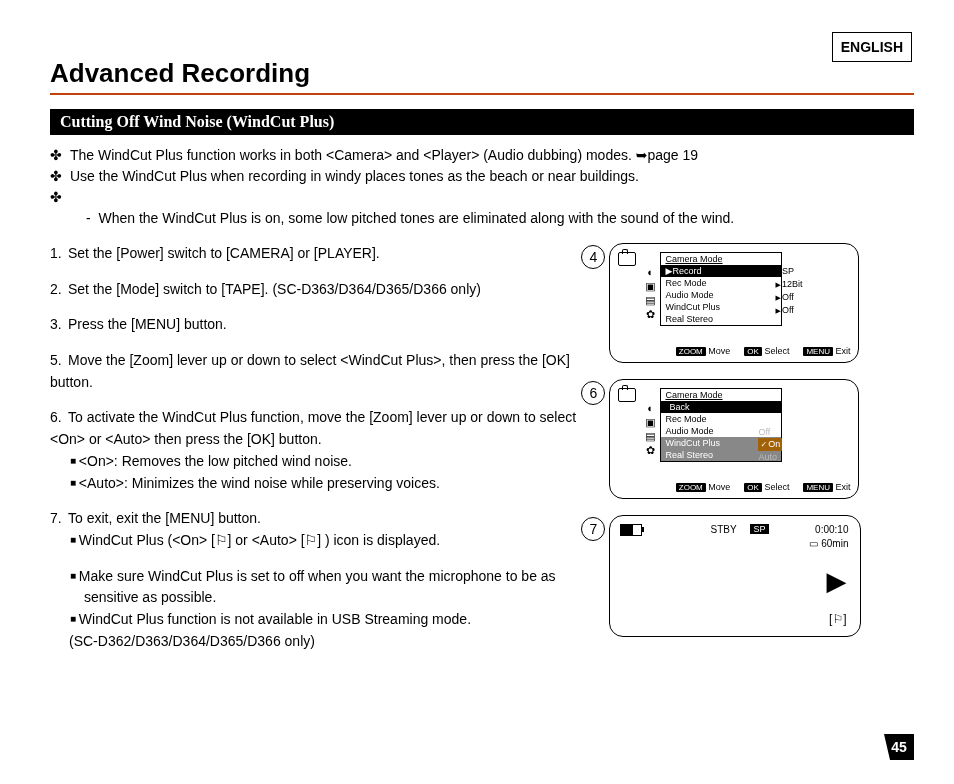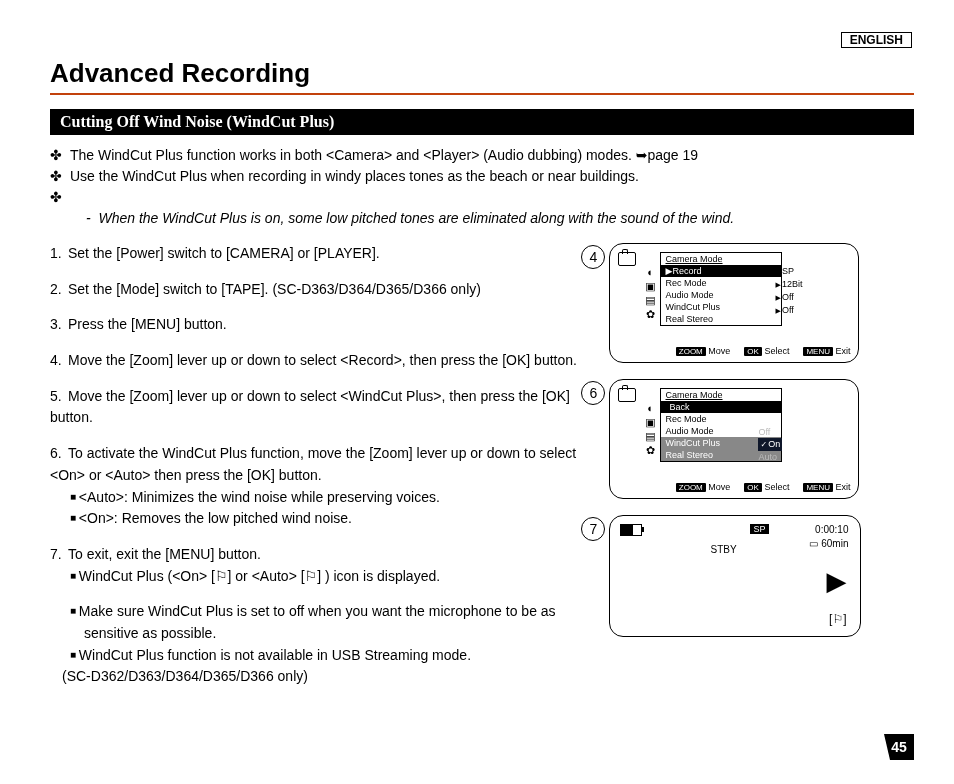--- a/index.html
+++ b/index.html
@@ -17,23 +17,23 @@
     position: relative;
     box-sizing: border-box;
     width: 100%;
     height: 100%;
   }
   .lang-box {
     position: absolute;
     top: 32px;
     right: 42px;
     border: 1px solid #000;
-    padding: 0 8px;
+    padding: 6px 8px;
     font-weight: bold;
-    font-size: 12px;
+    font-size: 14px;
   }
   .title {
     font-size: 26px;
     font-weight: bold;
     border-bottom: 2px solid #c2410c;
     padding-bottom: 4px;
     margin-top: 28px;
     margin-bottom: 14px;
   }
   .section-bar {
@@ -45,31 +45,31 @@
     font-family: Georgia, 'Times New Roman', serif;
     margin-bottom: 10px;
   }
   .intro {
     font-size: 14px;
     line-height: 1.5;
     margin-bottom: 14px;
   }
   .intro .bullet-line { display: flex; }
   .intro .bullet-line .b { width: 20px; flex-shrink:0; }
-  .intro .sub-line { margin-left: 36px; font-style: italic; }
+  .intro .sub-line { margin-left: 36px; }
   .body-row { display: flex; }
   .body-col { width: 62%; font-size: 14px; line-height: 1.55; }
   .fig-col  { width: 38%; padding-left: 10px; }
   .step { margin-bottom: 14px; }
   .step .n { display:inline-block; width: 18px; }
   .sq-bullet { margin-left: 34px; text-indent: -14px; }
   .sq-bullet::before { content: "■  "; font-size: 10px; position: relative; top:-2px; }
   .notes-hdr { font-weight: bold; margin-top: 18px; }
   .notes .sq-bullet { }
-  .notes .sub { margin-left: 12px; }
+  .notes .sub { margin-left: 19px; }
   .fig-group { position: relative; margin-bottom: 16px; }
   .fig-num {
     display:inline-block;
     width: 22px; height: 22px;
     border: 1.5px solid #000;
     border-radius: 50%;
     text-align:center;
     line-height: 22px;
     font-size: 14px;
     position: absolute;
@@ -153,21 +153,21 @@
     font-size: 14px;
     clip-path: polygon(0 0, 100% 0, 100% 100%, 20% 100%);
   }
   .opt-col {
     position:absolute;
     left:148px;
     top:46px;
     font-size:9px;
     line-height:12px;
   }
-  .opt-col .on { color:#fff; background:#0f172a; padding:0 2px; }
+  .opt-col .on { color:#fff; background:#a16207; padding:0 2px; }
   .opt-col .on::before{content:"✓"; font-size:8px; margin-right:1px;}
   .cam-ico{
     width:16px;height:12px;border:1px solid #000;
     position:absolute;top:8px;left:8px;border-radius:2px;
   }
   .cam-ico::before{content:"";position:absolute;left:3px;top:-4px;width:4px;height:4px;border:1px solid #000;border-bottom:none;border-radius:2px 2px 0 0;}
 </style>
 </head>
 <body>
 
@@ -191,26 +191,25 @@
         <span class="b">✤</span>
       </div>
     <div class="sub-line">-&nbsp;&nbsp;<span>When the WindCut Plus is on, some low pitched tones are eliminated along with the sound of the wind.</span></div>
   </div>
 
   <div class="body-row">
     <div class="body-col">
       <div class="step"><span class="n">1.</span><span>Set the [Power] switch to [CAMERA] or [PLAYER].</span></div>
       <div class="step"><span class="n">2.</span><span>Set the [Mode] switch to [TAPE]. (SC-D363/D364/D365/D366 only)</span></div>
       <div class="step"><span class="n">3.</span><span>Press the [MENU] button.</span></div>
-      <div class="step"><span class="n">4.</span><span>Move the [Zoom] lever up or down to select &lt;Record&gt;, then press the [OK] button.</span></div>
       <div class="step"><span class="n">5.</span><span>Move the [Zoom] lever up or down to select &lt;WindCut Plus&gt;, then press the [OK] button.</span></div>
       <div class="step">
         <span class="n">6.</span><span>To activate the WindCut Plus function, move the [Zoom] lever up or down to select &lt;On&gt; or &lt;Auto&gt; then press the [OK] button.</span>
+        <div class="sq-bullet">&lt;On&gt;: Removes the low pitched wind noise.</div>
         <div class="sq-bullet">&lt;Auto&gt;: Minimizes the wind noise while preserving voices.</div>
-        <div class="sq-bullet">&lt;On&gt;: Removes the low pitched wind noise.</div>
       </div>
       <div class="step">
         <span class="n">7.</span><span>To exit, exit the [MENU] button.</span>
         <div class="sq-bullet">WindCut Plus (&lt;On&gt; [⚐]  or &lt;Auto&gt; [⚐] ) icon is displayed.</div>
       </div>
 
       <div class="notes">
         <div class="sq-bullet">Make sure WindCut Plus is set to off when you want the microphone to be as sensitive as possible.</div>
         <div class="sq-bullet">WindCut Plus function is not available in USB Streaming mode.</div>
         <div class="sub">(SC-D362/D363/D364/D365/D366 only)</div>
@@ -285,21 +284,21 @@
           </div>
         </div>
       </div>
 
       <div class="fig-group">
         <span class="fig-num">7</span>
         <div class="lcd-status">
           <div class="battery">
               <div class="fill"></div>
             </div>
-          <span style="position:absolute;top:8px;left:100px;margin-top:20px;">STBY</span>
+          <span style="position:absolute;top:8px;left:100px;">STBY</span>
           <span style="position:absolute;top:8px;left:140px;background:#000;color:#fff;padding:0 3px;font-size:9px;">SP</span>
           <span style="position:absolute;top:8px;right:12px;">0:00:10</span>
           <span style="position:absolute;top:22px;right:12px;">▭ <span>60min</span></span>
           <span style="position:absolute;top:50px;right:14px;font-size:26px;">▶</span>
           <span style="position:absolute;bottom:10px;right:14px;font-size:12px;">[⚐]</span>
         </div>
       </div>
 
     </div>
   </div>

